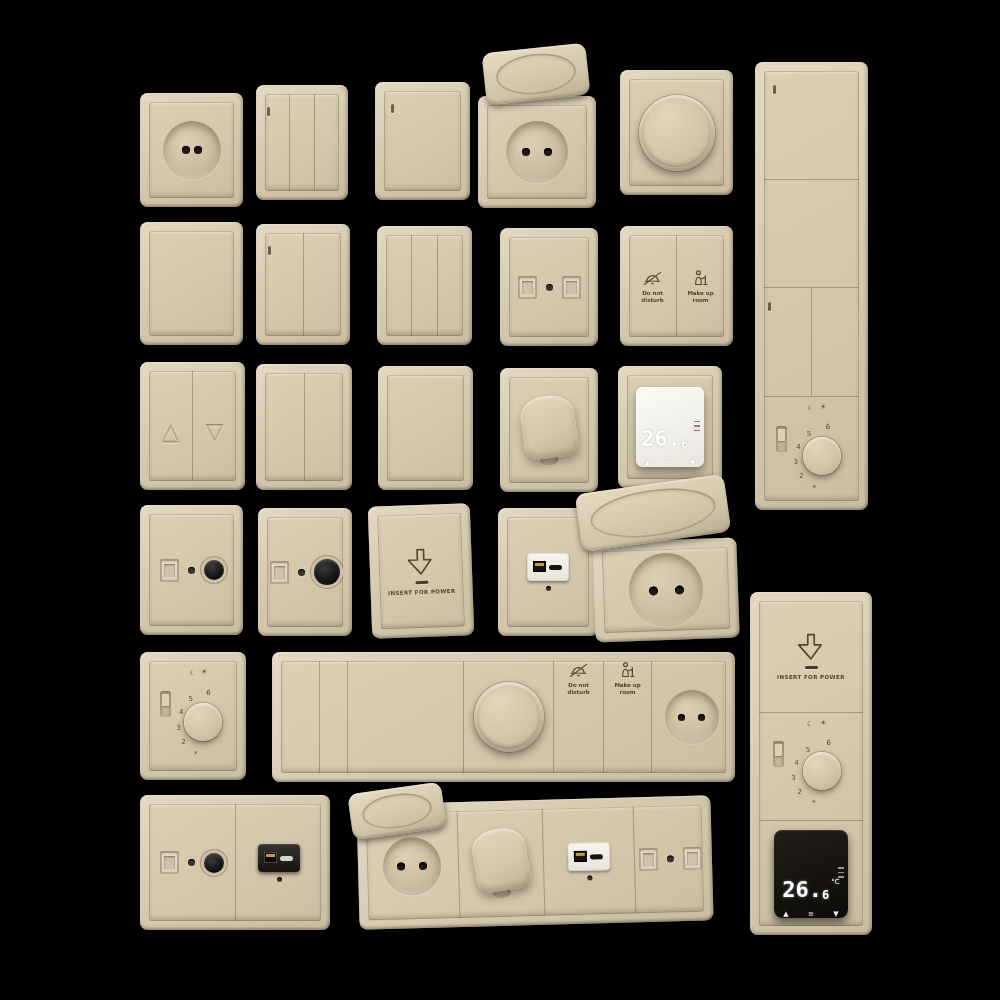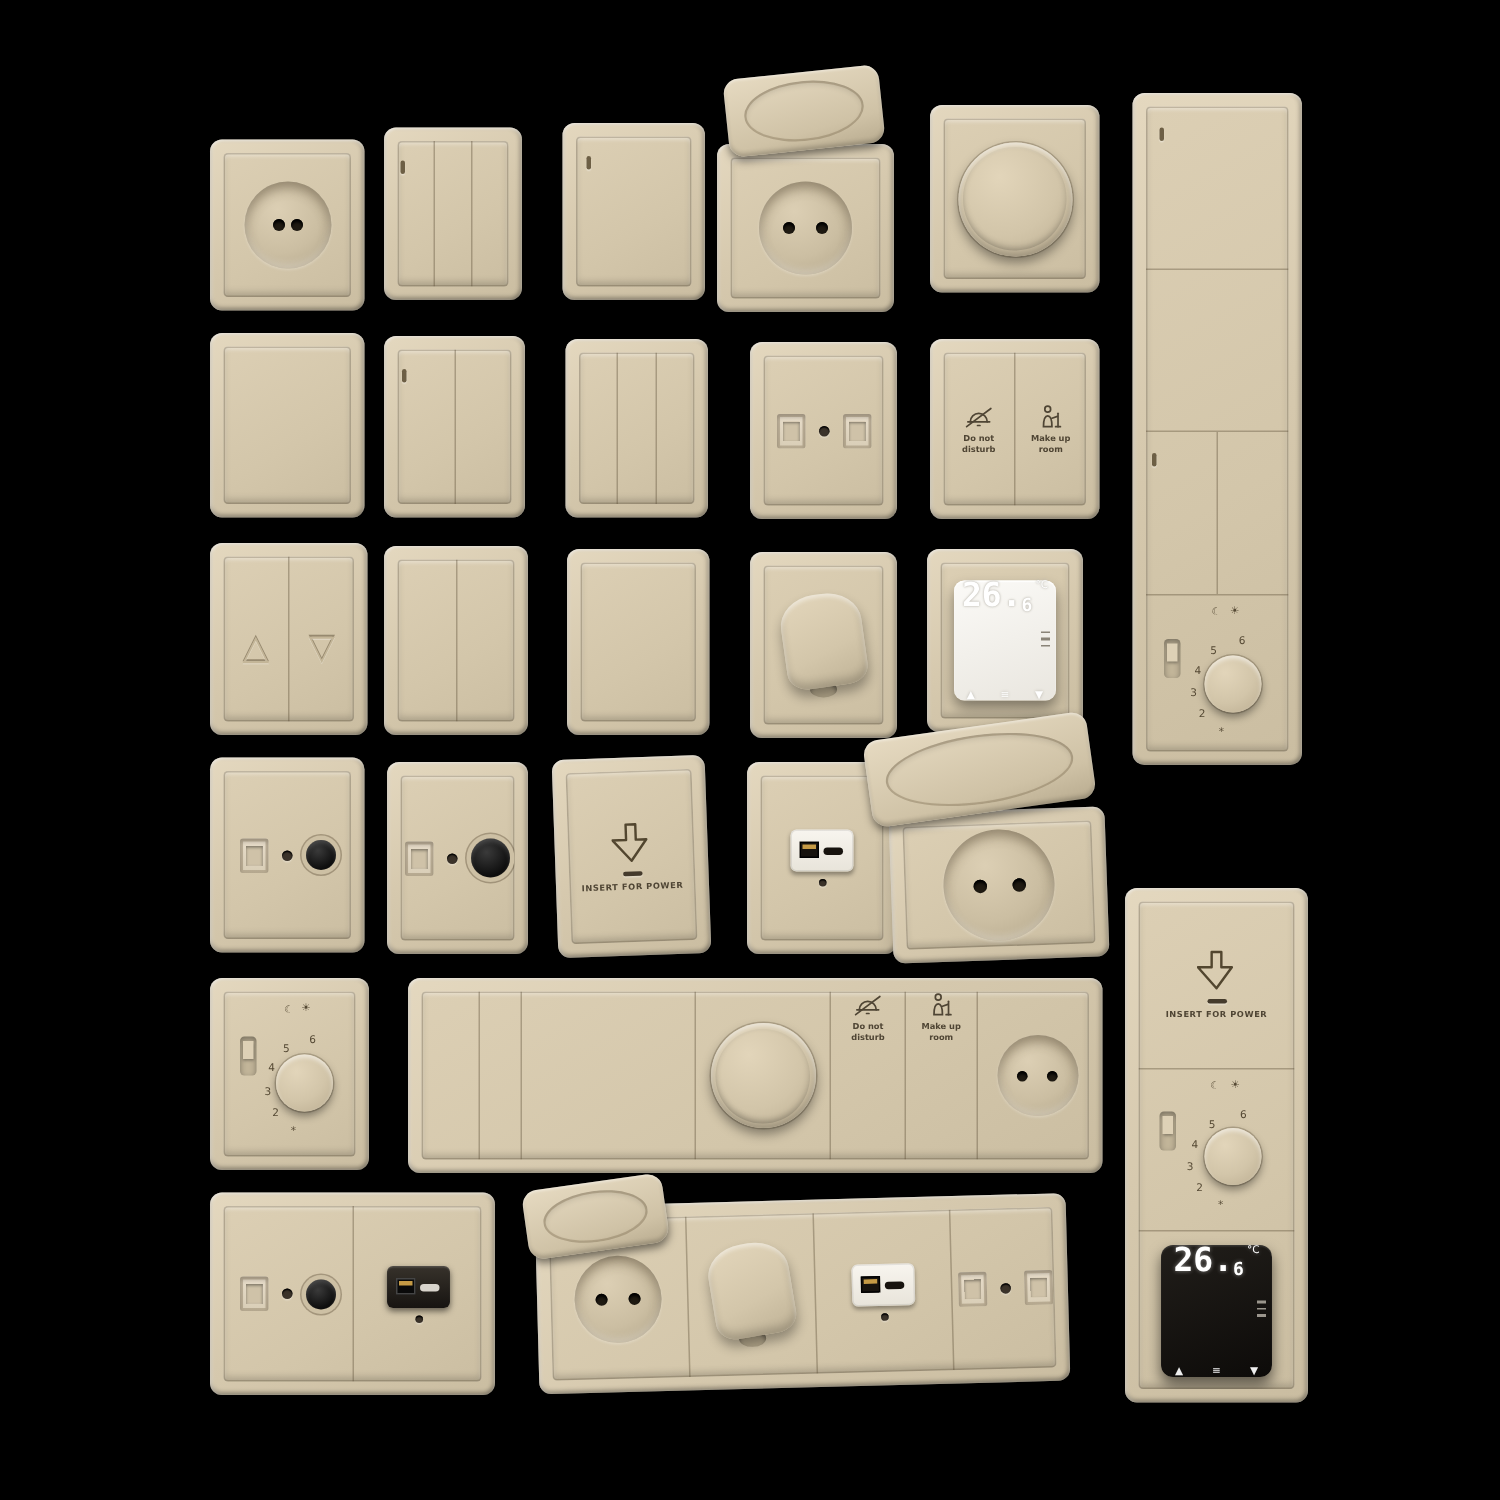--- a/index.html
+++ b/index.html
@@ -98,21 +98,21 @@
   .d-num{position:absolute;font-size:7px;color:#554934;}
   .dn0{left:65%;top:25%;} .dn1{left:45%;top:31%;} .dn2{left:34%;top:43%;}
   .dn3{left:31%;top:57%;} .dn4{left:37%;top:70%;}
   .d-knob{position:absolute;left:calc(61% - 19px);top:calc(55% - 19px);width:38px;height:38px;
         border-radius:50%;
         background:radial-gradient(circle at 36% 30%,#e2d5ba,#d2c5a9 55%,#baac90 100%);
         box-shadow:0 3px 6px rgba(0,0,0,.4), inset 0 2px 3px rgba(255,255,255,.55),
                    0 0 0 1px rgba(90,76,52,.3);}
   .d-frost{position:absolute;left:51%;top:81%;font-size:7px;color:#554934;}
   .tmod{position:relative;display:flex;flex-direction:column;align-items:center;
-        justify-content:space-between;border-radius:7px;flex:0 0 auto;}
+        justify-content:flex-end;border-radius:7px;flex:0 0 auto;}
   .tmod.white{width:80%;height:76%;
         background:linear-gradient(160deg,#fbfaf7,#e9e6df);
         box-shadow:0 5px 9px rgba(0,0,0,.4), inset 0 1px 1px #fff;}
   .tmod.black{width:72%;height:82%;border-radius:8px;
         background:linear-gradient(160deg,#211e1a,#0d0b09);
         box-shadow:0 5px 9px rgba(0,0,0,.55), inset 0 1px 1px rgba(255,255,255,.12);}
   .t-disp{display:flex;align-items:flex-start;line-height:1;}
   .t-main{font-family:"DejaVu Sans Mono",monospace;font-weight:700;font-size:22px;}
   .t-sub{font-family:"DejaVu Sans Mono",monospace;font-weight:700;font-size:12px;align-self:flex-end;}
   .t-unit{font-size:7px;margin-left:2px;}

